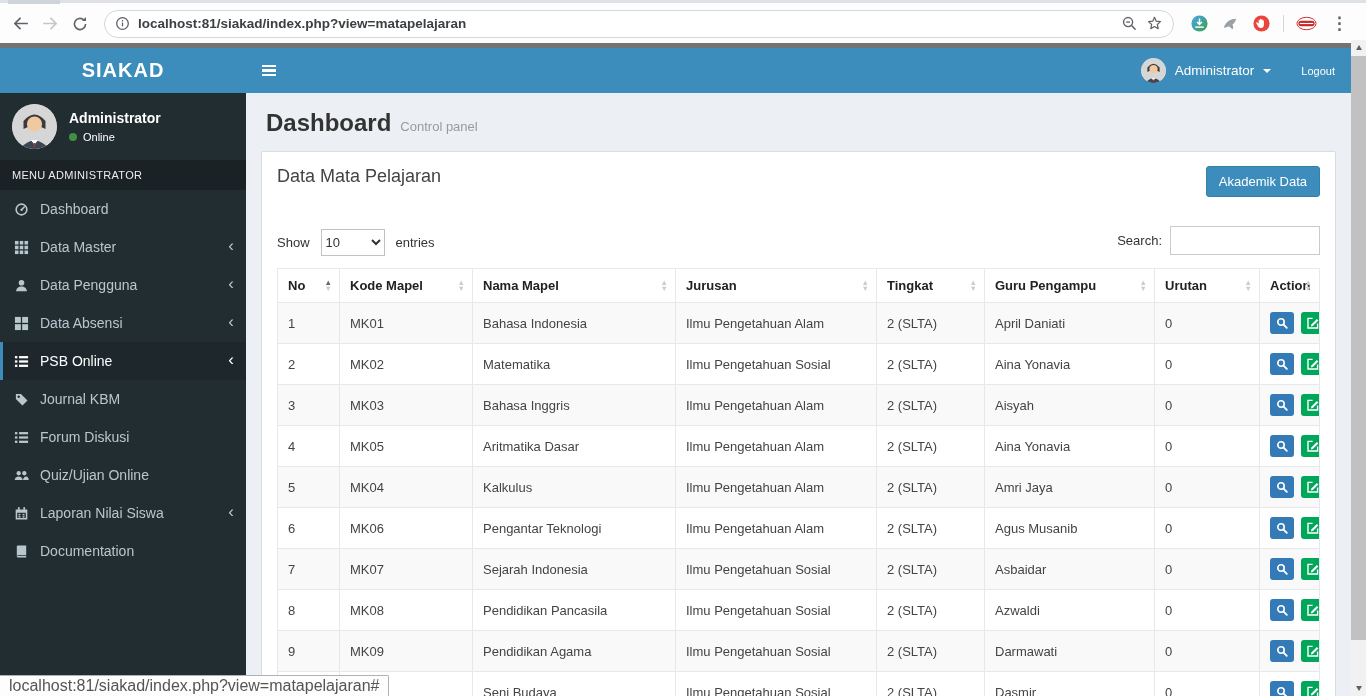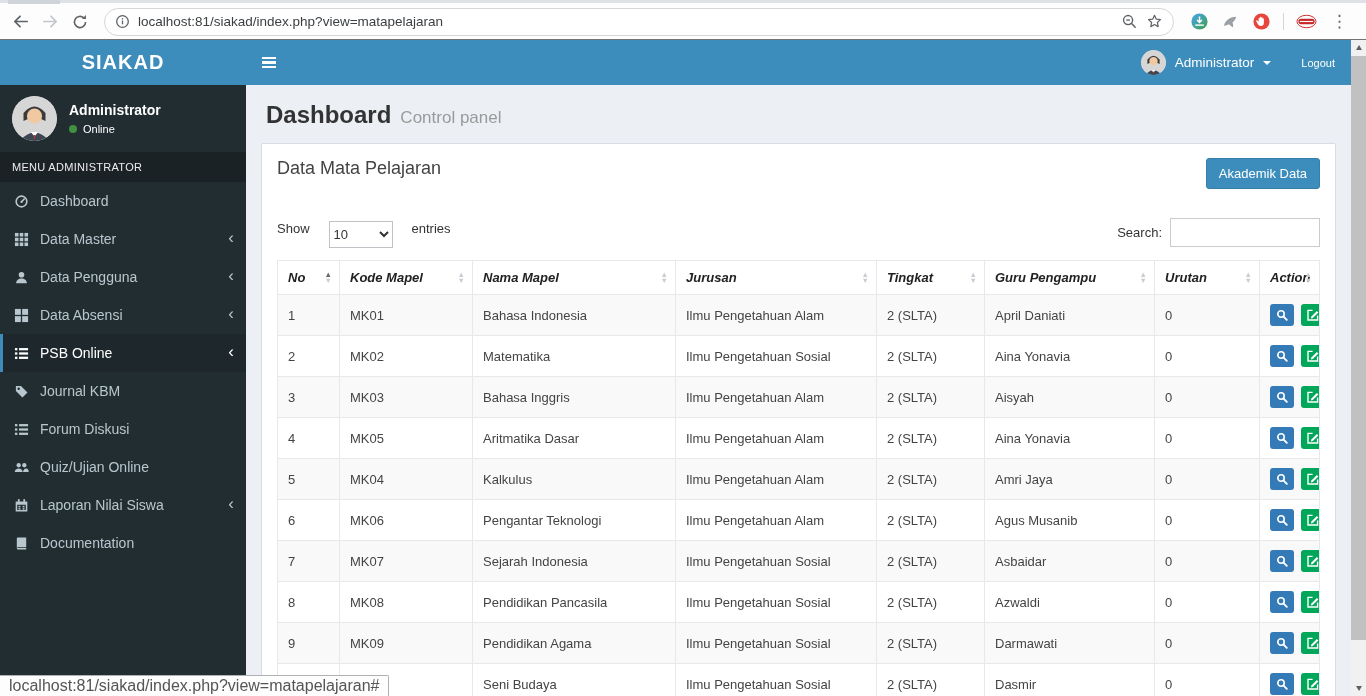--- a/index.html
+++ b/index.html
@@ -1,21 +1,21 @@
 <!DOCTYPE html>
 <html><head>
 <meta charset="utf-8">
 <style>
   * { box-sizing: border-box; margin: 0; padding: 0; }
   body { font-family: "Liberation Sans", sans-serif; background:#888; }
   .screen { position:relative; width:1366px; height:696px; background:#ecf0f5; overflow:hidden; }
 
   
-  .chrome { position:relative; height:40px; background:#fdfdfd; border-bottom:1px solid #737373;
-            display:flex; align-items:center; padding:4px 10px 0 6px; gap:2px; }
+  .chrome { position:relative; height:48px; background:#fdfdfd; border-bottom:5px solid #737373;
+            display:flex; align-items:center; padding:4px 10px 0 6px; gap:2px;font-weight:bold; }
   .chrome::before { content:""; position:absolute; top:0; left:0; right:0; height:3px; background:#dee1e6; }
   .tab-sliver { position:absolute; top:0; left:8px; width:52px; height:4px; background:#cfd4da; }
   .nav-btn { width:28px; height:28px; display:flex; align-items:center; justify-content:center; border-radius:50%; cursor:pointer; flex:none; }
   .omnibox { flex:1; height:28px; background:#fff; border:1px solid #d4d6d9; border-radius:14px;
              display:flex; align-items:center; padding:0 10px; gap:8px; margin:0 8px; }
   .url { flex:1; font-size:13.5px; color:#3c4043; white-space:nowrap; overflow:hidden; }
   .ext { display:flex; align-items:center; gap:12px; padding:0 6px; flex:none; }
   .vsep { width:1px; height:17px; background:#d4d6d9; }
   .dots { font-size:17px; color:#5f6368; line-height:1; padding:0 2px; cursor:pointer; }
 
@@ -50,40 +50,40 @@
   .hamburger { width:46px; display:flex; align-items:center; justify-content:center; cursor:pointer; }
   .bars div { width:14px; height:2.5px; background:#fff; margin:2px 0; }
   .nav-right { margin-left:auto; display:flex; align-items:stretch; }
   .nav-user { display:flex; align-items:center; gap:9px; padding:0 14px; cursor:pointer; font-size:13.5px; }
   .caret { width:0; height:0; border-left:4px solid transparent; border-right:4px solid transparent; border-top:4px solid #fff; }
   .nav-logout { display:flex; align-items:center; padding:0 16px; font-size:11px; cursor:pointer; }
 
   .content { flex:1; padding:12px 15px 0 15px; }
   .content-header { display:flex; align-items:baseline; gap:9px; padding:4px 0 14px 5px; }
   .page-title { font-size:24px; color:#333; font-weight:bold; }
-  .page-subtitle { font-size:17px; color:#9a9a9a; }
+  .page-subtitle { font-size:13px; color:#9a9a9a; }
 
   
   .box { background:#fff; border:1px solid #d9dde3; border-radius:2px; padding:10px 15px 14px;
          box-shadow:0 1px 1px rgba(0,0,0,.05); }
   .box-header { display:flex; justify-content:space-between; align-items:flex-start; padding:4px 0 8px; }
   .box-title { font-size:18px; color:#444; }
   .btn-add { background:#3c8dbc; border:1px solid #367fa9; color:#fff; font-size:13px; padding:7px 12px;
              border-radius:3px; cursor:pointer; font-family:inherit; }
 
   .controls { display:flex; justify-content:space-between; align-items:center; margin:4px 0 12px; font-size:13px; color:#333; }
-  .length { display:flex; gap:19px;margin-top:20px; }
+  .length { display:flex; align-items:center; gap:11px;margin-top:20px; }
   .length select { height:27px; width:64px; border:1px solid #bfc3c7; background:#fff; font-size:13px; color:#333; font-family:inherit; }
   .searchbar { display:flex; align-items:center; gap:8px;margin-top:16px; }
   .searchbar input { height:29px; width:150px; border:1px solid #c8cccf; padding:0 7px; font-size:13px; font-family:inherit; }
 
   
   table { width:100%; border-collapse:collapse; font-size:13px; color:#333; table-layout:fixed; }
   th, td { border:1px solid #e6e9eb; padding:9px 10px; text-align:left; overflow:hidden; white-space:nowrap; }
-  thead th { font-weight:bold; color:#222; position:relative; padding-right:24px; cursor:pointer;font-style:italic; }
+  thead th { font-weight:bold; color:#222; position:relative; padding-right:24px; cursor:pointer; }
   .sort { position:absolute; right:7px; top:50%; transform:translateY(-50%); display:inline-flex; flex-direction:column;
           font-size:7.5px; line-height:6.5px; color:#c9cdd1; }
   .sort::before { content:"▲"; }
   .sort::after { content:"▼"; }
   th.sorted .sort::before { color:#666; }
   tbody tr:nth-child(odd) { background:#f9f9f9; }
   tbody td { color:#444; }
   .abtn { display:inline-flex; align-items:center; justify-content:center; width:24px; height:22px;
           border-radius:3px; border:none; margin-right:3px; cursor:pointer; vertical-align:middle; }
   .abtn.view { background:#337ab7; }

